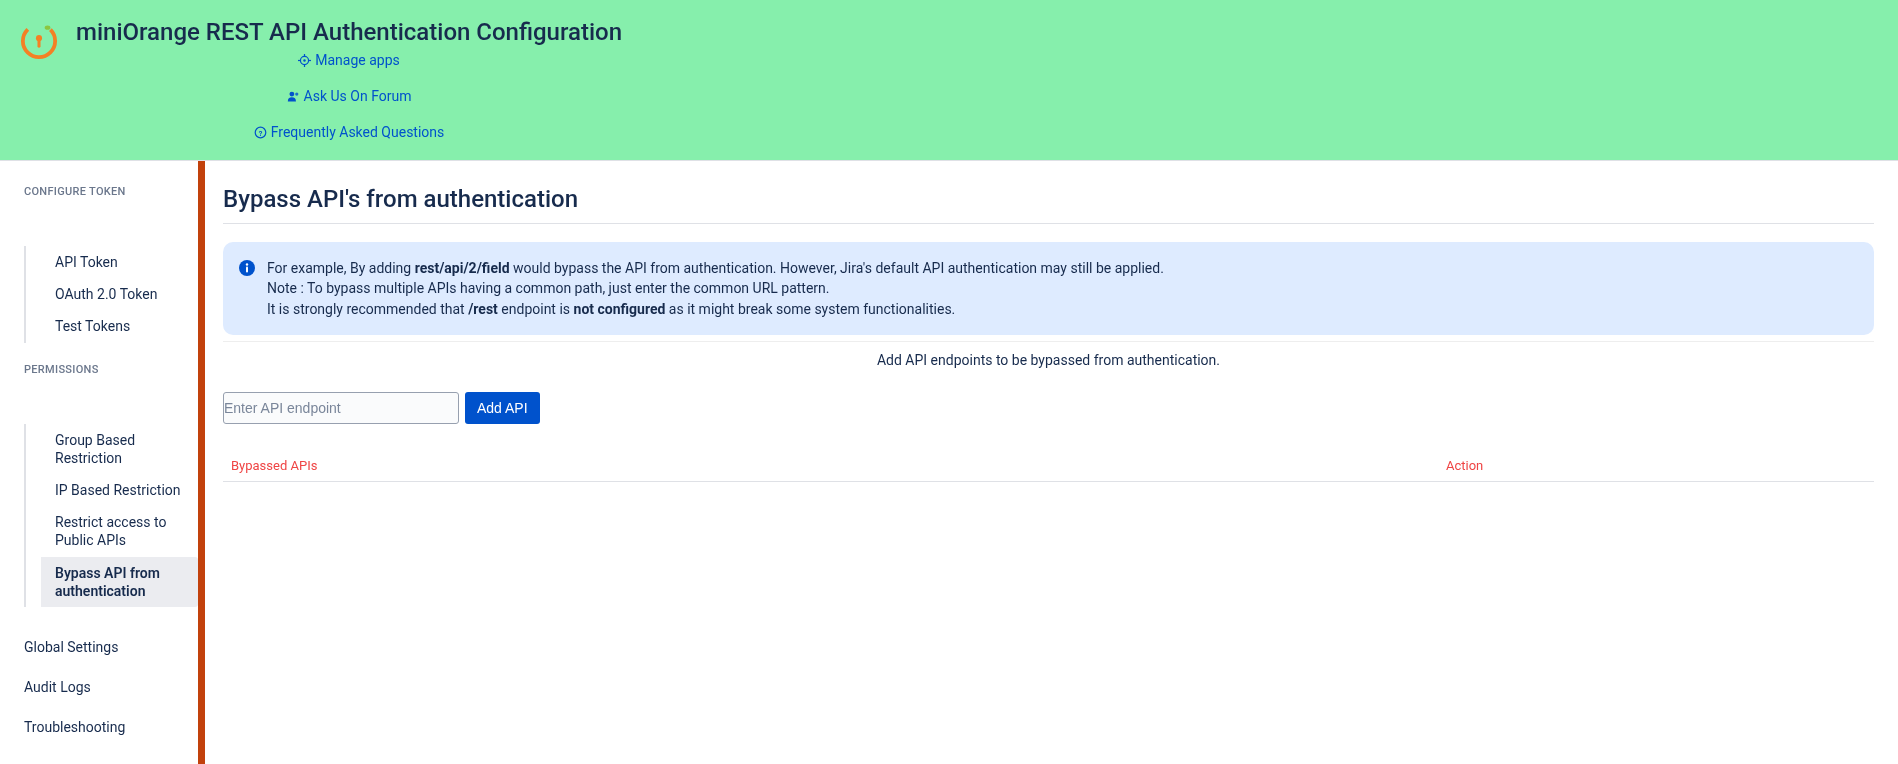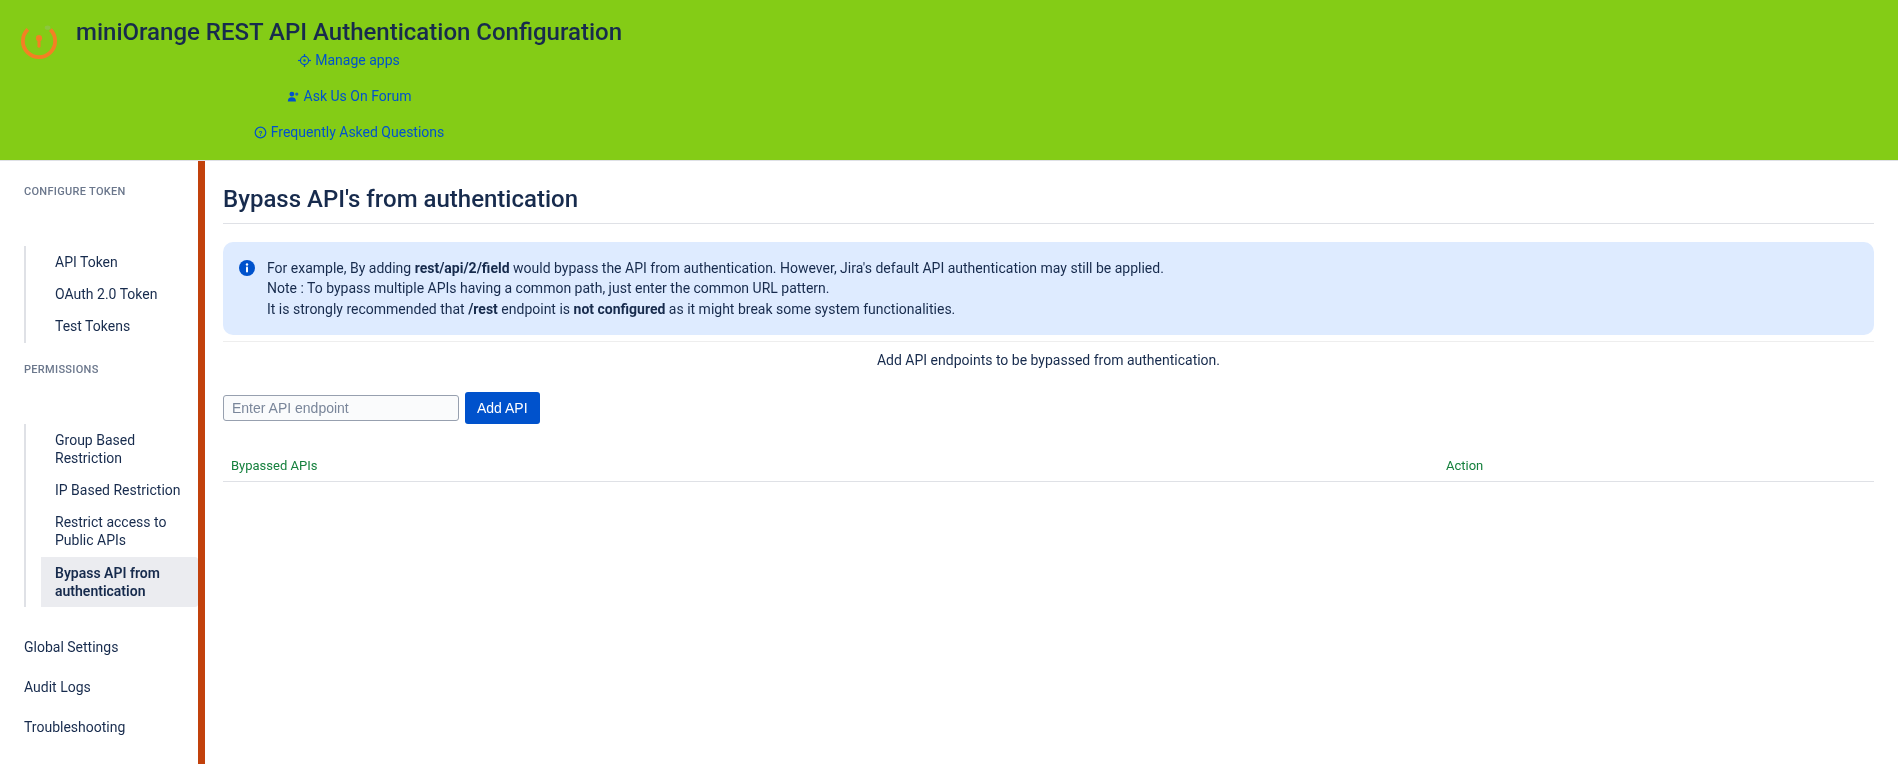--- a/index.html
+++ b/index.html
@@ -3,21 +3,21 @@
 <meta charset="utf-8">
 <style>
   * { box-sizing: border-box; margin: 0; padding: 0; }
   body {
     font-family: -apple-system, BlinkMacSystemFont, "Segoe UI", Roboto, "Helvetica Neue", Arial, sans-serif;
     font-size: 14px;
     color: #172B4D;
     background: #fff;
   }
   .header {
-    background: #84cc16;
+    background: #86efac;
     padding: 18px 20px 20px 20px;
     border-bottom: 1px solid #dfe1e6;
     display: flex;
     align-items: flex-start;
   }
   .logo-wrap {
     margin-right: 18px;
     margin-top: 4px;
   }
   .header-text { }
@@ -102,22 +102,22 @@
     height: 16px;
     margin-top: 2px;
   }
   .info-text { color: #172B4D; font-size: 14px; line-height: 1.45; }
   .info-text b { font-weight: 700; }
   .divider-light { border: none; border-top: 1px solid #eee; margin: 6px 0 10px 0; }
   .description { color: #172B4D; font-size: 14px; margin-bottom: 24px; text-align: center; }
   .input-row { display: flex; gap: 6px; align-items: center; margin-bottom: 28px;}
   .text-input {
     width: 236px;
-    height: 26px;
-    padding: 6px 8px;
+    height: 32px;
+    padding: 6px 0;
     border: 1px solid #97a0af;
     border-radius: 3px;
     font-size: 14px;
     background: #fafbfc;
   }
   .text-input::placeholder { color: #7a869a; }
   .btn-primary {
     background: #0052CC;
     color: #fff;
     border: none;
@@ -125,21 +125,21 @@
     padding: 0 12px;
     border-radius: 3px;
     font-size: 14px;
     font-weight: 500;
     cursor: pointer;
   }
   .table-header {
     display: flex;
     border-bottom: 1px solid #dfe1e6;
     padding: 6px 8px 8px 8px;
-    color: #15803d;
+    color: #ef4444;
     font-size: 13px;
   }
   .th-api { flex: 1; }
   .th-action { width: 420px; }
 </style>
 </head>
 <body>
 
 <div class="header">
   <div class="logo-wrap">

